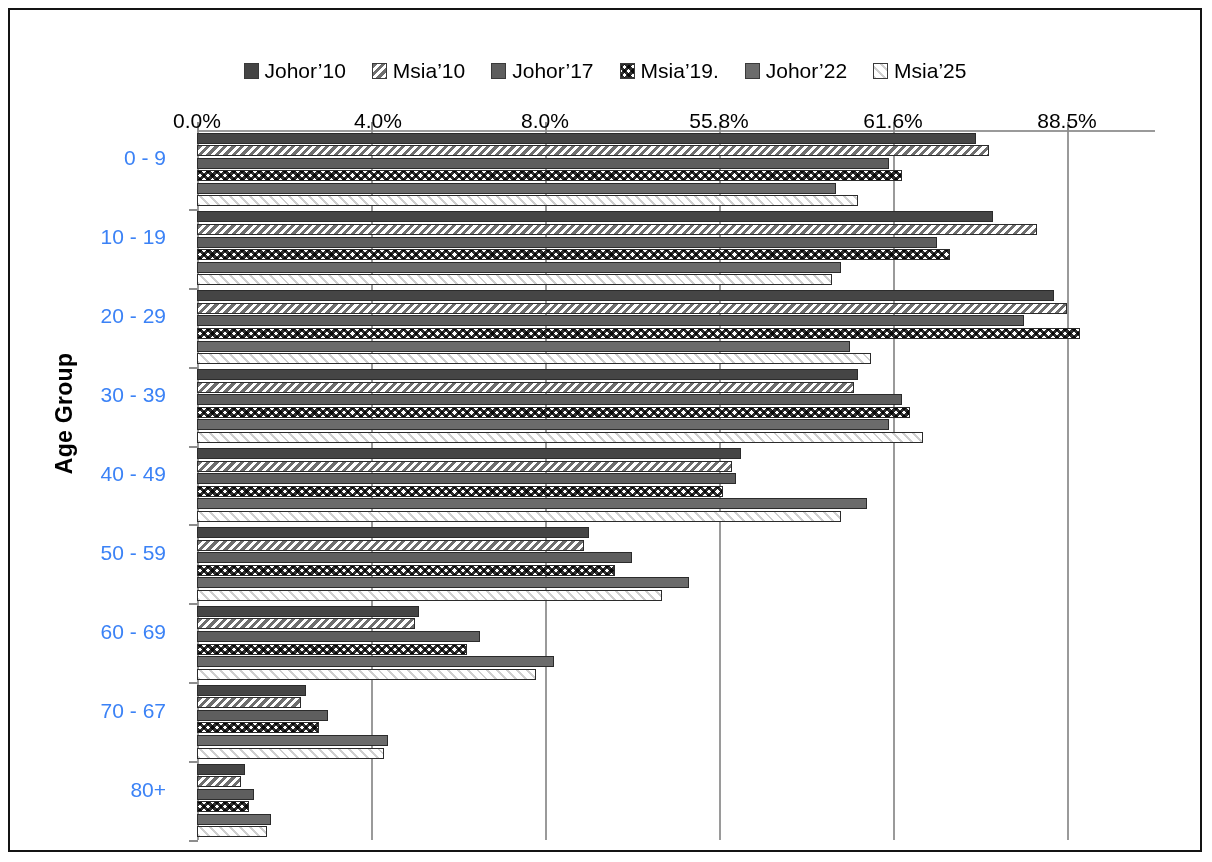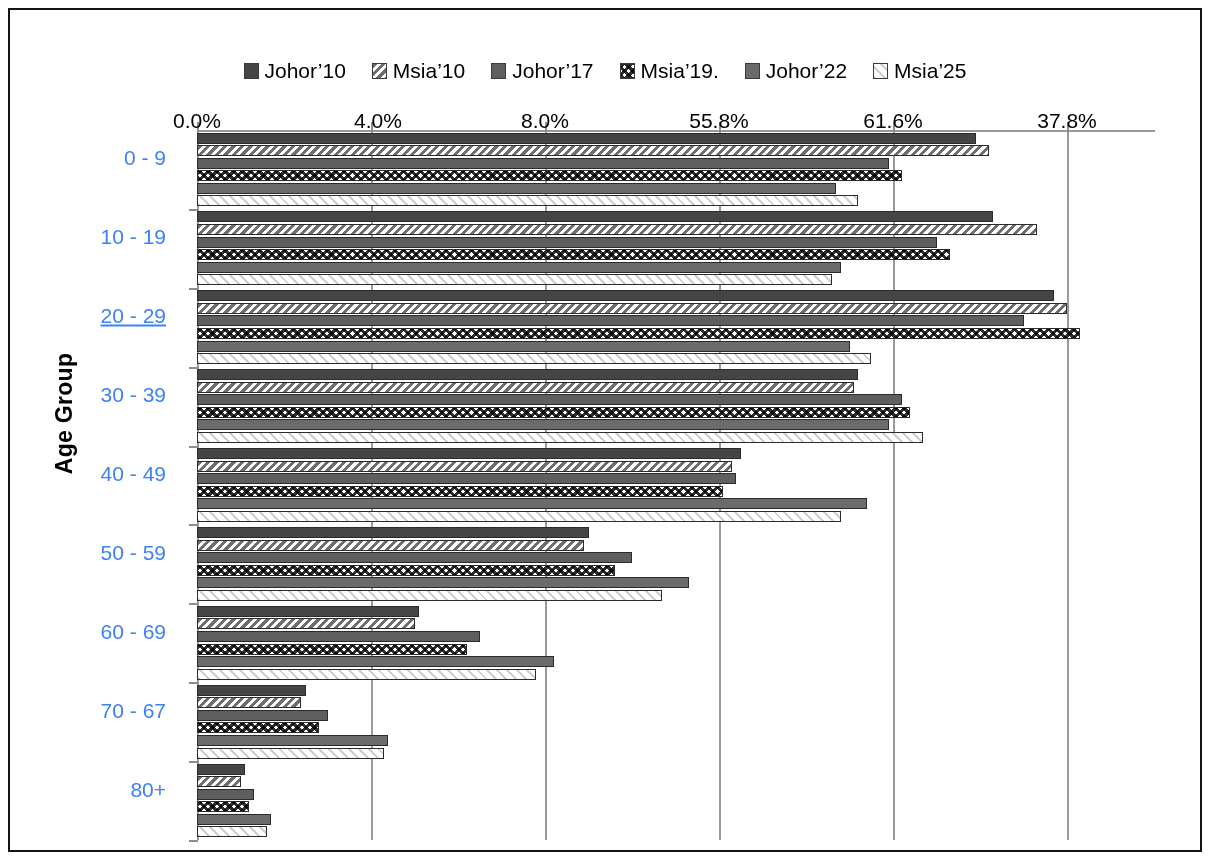--- a/index.html
+++ b/index.html
@@ -220,26 +220,26 @@
     <div class="xtick" style="left: 187px;">0.0%</div>
     <div class="xtickmark" style="left: 361px;"></div>
     <div class="xtick" style="left: 368px;">4.0%</div>
     <div class="xtickmark" style="left: 535px;"></div>
     <div class="xtick" style="left: 535px;">8.0%</div>
     <div class="xtickmark" style="left: 709px;"></div>
     <div class="xtick" style="left: 709px;">55.8%</div>
     <div class="xtickmark" style="left: 883px;"></div>
     <div class="xtick" style="left: 883px;">61.6%</div>
     <div class="xtickmark" style="left: 1057px;"></div>
-    <div class="xtick" style="left: 1057px;">37.8%</div>
+    <div class="xtick" style="left: 1057px;">88.5%</div>
     <div class="ytick" style="top: 147.444px;">0 - 9</div>
     <div class="ytickmark" style="top: 198.889px;"></div>
     <div class="ytick" style="top: 226.333px;">10 - 19</div>
     <div class="ytickmark" style="top: 277.778px;"></div>
-    <div class="ytick" style="top: 305.222px; text-decoration: underline;">20 - 29</div>
+    <div class="ytick" style="top: 305.222px;">20 - 29</div>
     <div class="ytickmark" style="top: 356.667px;"></div>
     <div class="ytick" style="top: 384.111px;">30 - 39</div>
     <div class="ytickmark" style="top: 435.556px;"></div>
     <div class="ytick" style="top: 463px;">40 - 49</div>
     <div class="ytickmark" style="top: 514.444px;"></div>
     <div class="ytick" style="top: 541.889px;">50 - 59</div>
     <div class="ytickmark" style="top: 593.333px;"></div>
     <div class="ytick" style="top: 620.778px;">60 - 69</div>
     <div class="ytickmark" style="top: 672.222px;"></div>
     <div class="ytick" style="top: 699.667px;">70 - 67</div>

